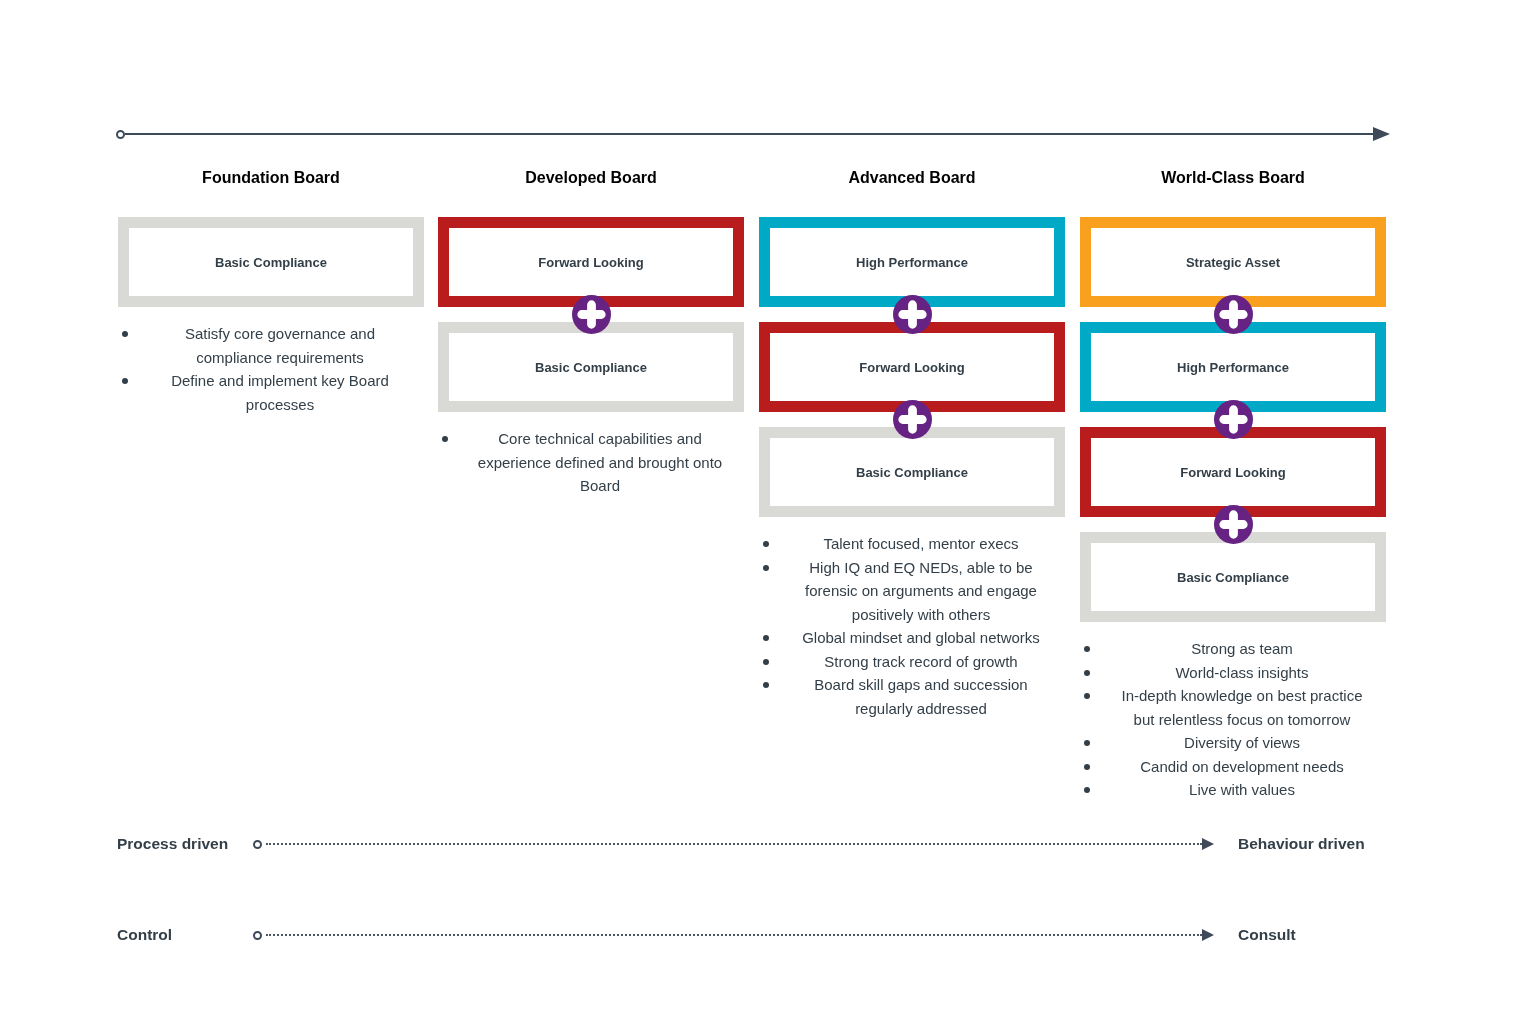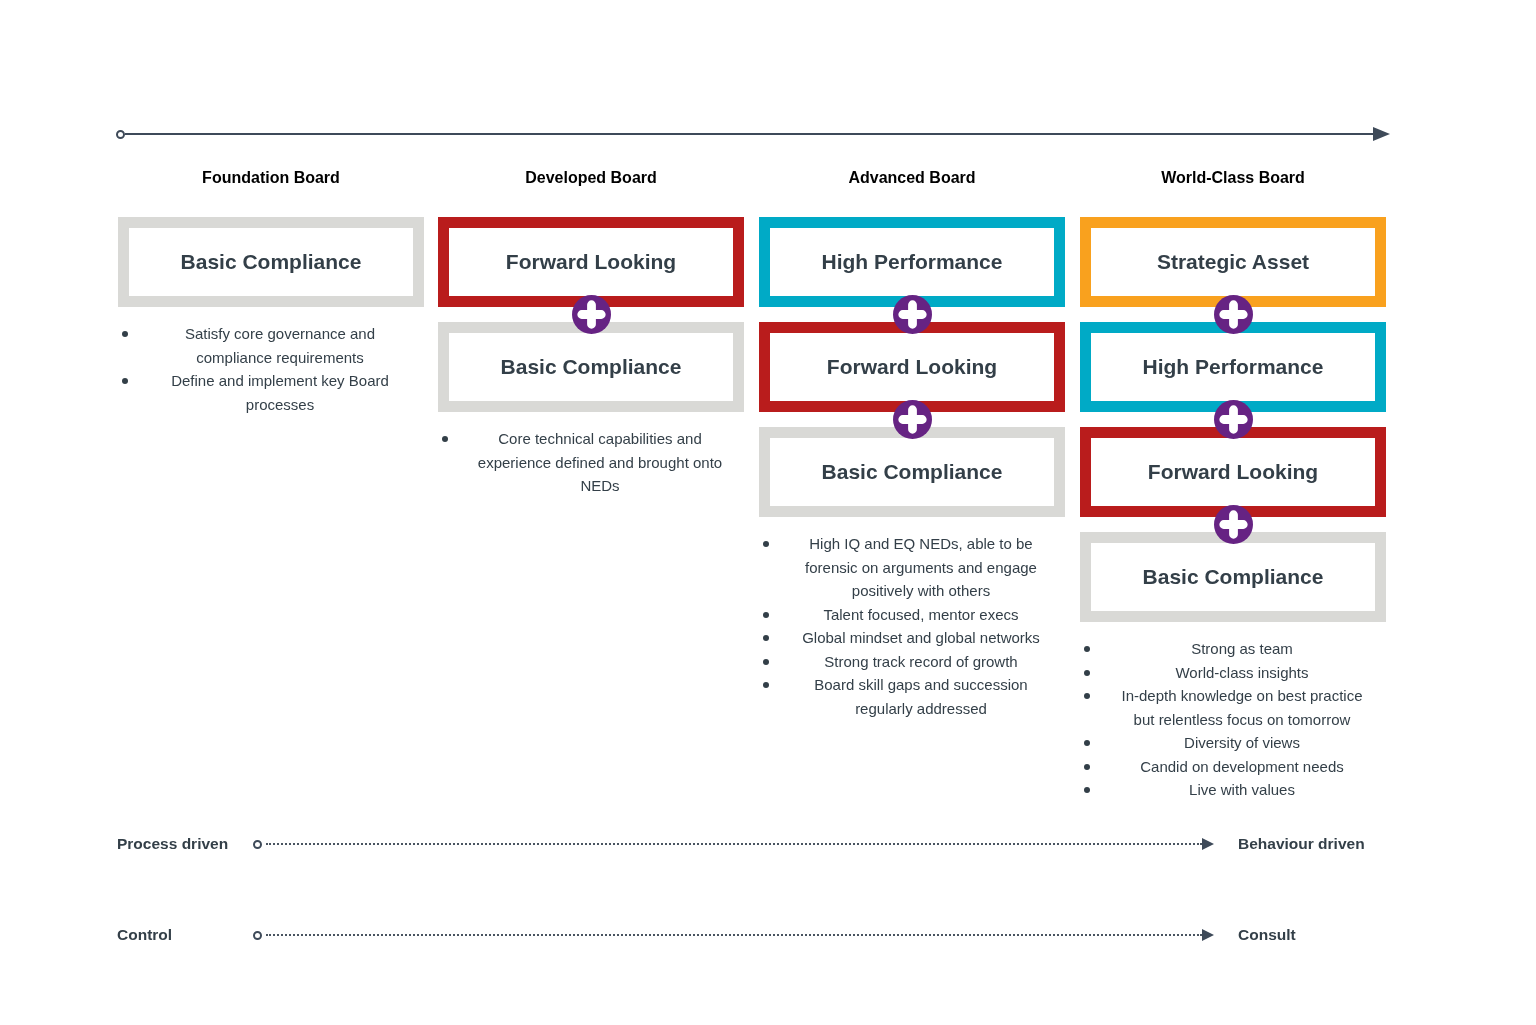--- a/index.html
+++ b/index.html
@@ -51,21 +51,21 @@
     position:relative;
     height:90px;
     margin-bottom:15px;
     padding:11px;
   }
   .box-inner {
     height:100%;
     background:#ffffff;
     display:flex; align-items:center; justify-content:center;
     text-align:left;
-    font-size:21px; font-weight:bold;
+    font-size:13px; font-weight:bold;
     color:#333F48;
   }
   .frame-gray   { background:#D9D9D6; }
   .frame-lime   { background:#b91c1c; }
   .frame-teal   { background:#00AAC6; }
   .frame-orange { background:#F9A11E; }
 
   .plus-icon {
     position:absolute;
     top:-27px; left:50%;
@@ -154,21 +154,21 @@
   </div>
   <div class="box frame-gray">
     <svg class="plus-icon" viewBox="0 0 24 24">
       <circle cx="12" cy="12" r="12" fill="#662383"></circle>
       <path d="M12 6v12M6 12h12" stroke="#ffffff" stroke-width="5.4" stroke-linecap="round" fill="none"></path>
     </svg>
     <div class="box-inner">Basic Compliance</div>
   </div>
 
   <ul class="bullets">
-    <li>Core technical capabilities and experience defined and brought onto NEDs</li>
+    <li>Core technical capabilities and experience defined and brought onto Board</li>
   </ul>
 </div>
 
 <div class="column col-3">
   <h3>Advanced Board</h3>
 
   <div class="box frame-teal">
     <div class="box-inner">High Performance</div>
   </div>
   <div class="box frame-lime">
@@ -180,22 +180,22 @@
   </div>
   <div class="box frame-gray">
     <svg class="plus-icon" viewBox="0 0 24 24">
       <circle cx="12" cy="12" r="12" fill="#662383"></circle>
       <path d="M12 6v12M6 12h12" stroke="#ffffff" stroke-width="5.4" stroke-linecap="round" fill="none"></path>
     </svg>
     <div class="box-inner">Basic Compliance</div>
   </div>
 
   <ul class="bullets">
+    <li>Talent focused, mentor execs</li>
     <li>High IQ and EQ NEDs, able to be forensic on arguments and engage positively with others</li>
-    <li>Talent focused, mentor execs</li>
     <li>Global mindset and global networks</li>
     <li>Strong track record of growth</li>
     <li>Board skill gaps and succession regularly addressed</li>
   </ul>
 </div>
 
 <div class="column col-4">
   <h3>World-Class Board</h3>
 
   <div class="box frame-orange">

